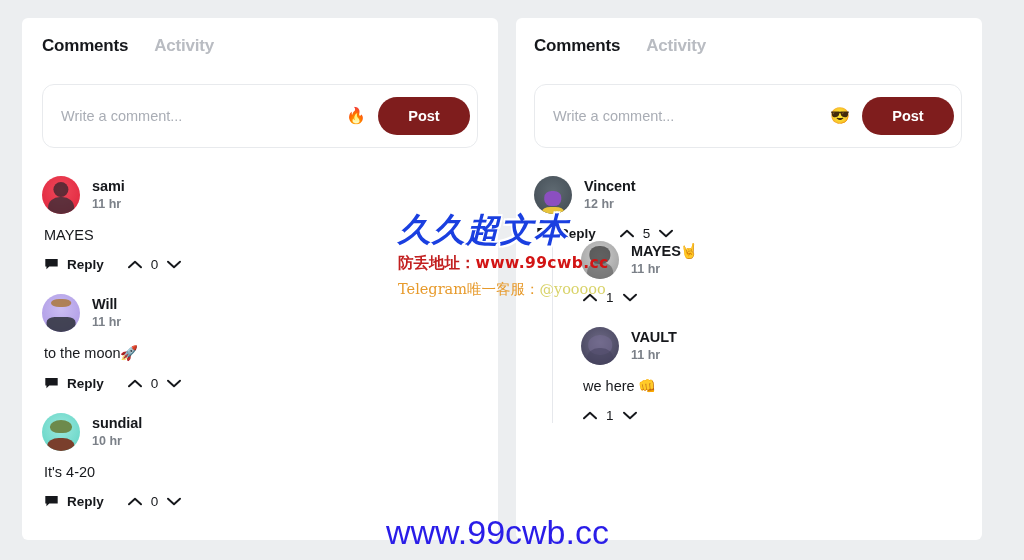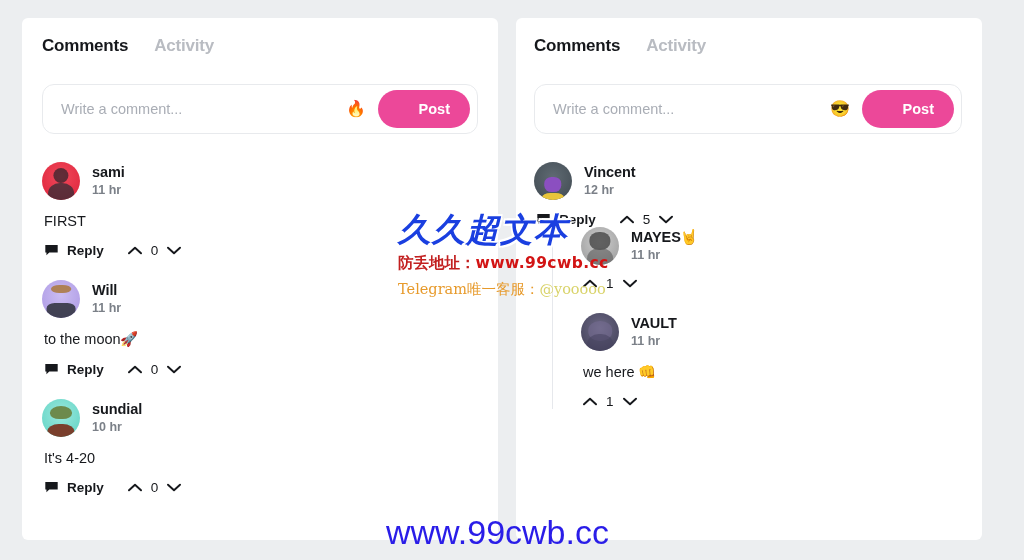--- a/index.html
+++ b/index.html
@@ -62,21 +62,21 @@
   }
   .tab.active { color: #16181c; }
   .tab.inactive { color: #b9bcc2; }
 
   
   .composer {
     display: flex;
     align-items: center;
     border: 1px solid #e8eaed;
     border-radius: 12px;
-    height: 50px;
+    height: 64px;
     padding: 0 7px 0 18px;
     box-sizing: border-box;
     background: #fff;
     margin-bottom: 28px;
   }
   .composer-input {
     flex: 1 1 auto;
     border: none;
     outline: none;
     font-family: "Liberation Sans", sans-serif;
@@ -89,30 +89,29 @@
   .composer-emoji {
     font-size: 16px;
     line-height: 1;
     margin: 0 12px 0 6px;
     cursor: pointer;
     user-select: none;
   }
   .post-btn {
     border: none;
     border-radius: 999px;
-    background: #ec4899;
+    background: #7f1d1d;
     color: #ffffff;
     font-family: "Liberation Sans", sans-serif;
     font-size: 14.5px;
     font-weight: bold;
     height: 38px;
     min-width: 92px;
     padding: 0 20px;
     cursor: pointer;
-    text-align: right;
   }
 
   
   .comment { margin-bottom: 22px; }
   .comment-head {
     display: flex;
     align-items: center;
     gap: 12px;
     margin-bottom: 11px;
   }
@@ -290,21 +289,21 @@
         <div class="comment-head">
           <div class="avatar av-sami">
             <div class="a-head"></div>
             <div class="a-body"></div>
           </div>
           <div class="meta">
             <div class="author">sami</div>
             <div class="timestamp">11 hr</div>
           </div>
         </div>
-        <div class="body-text">FIRST</div>
+        <div class="body-text">MAYES</div>
         <div class="actions">
           <div class="reply-btn">
             <svg class="bubble-icon" width="15" height="15" viewBox="0 0 16 16">
               <path d="M1.4 2h13.2v8.2H5.6L2.6 13V10.2H1.4z" fill="#16181c"></path>
             </svg>
             <span class="reply-label">Reply</span>
           </div>
           <div class="votes">
             <svg class="chev" width="14" height="9" viewBox="0 0 14 9">
               <path d="M1 7.3L7 1.7l6 5.6" stroke="#16181c" stroke-width="1.9" fill="none" stroke-linecap="round" stroke-linejoin="round"></path>

